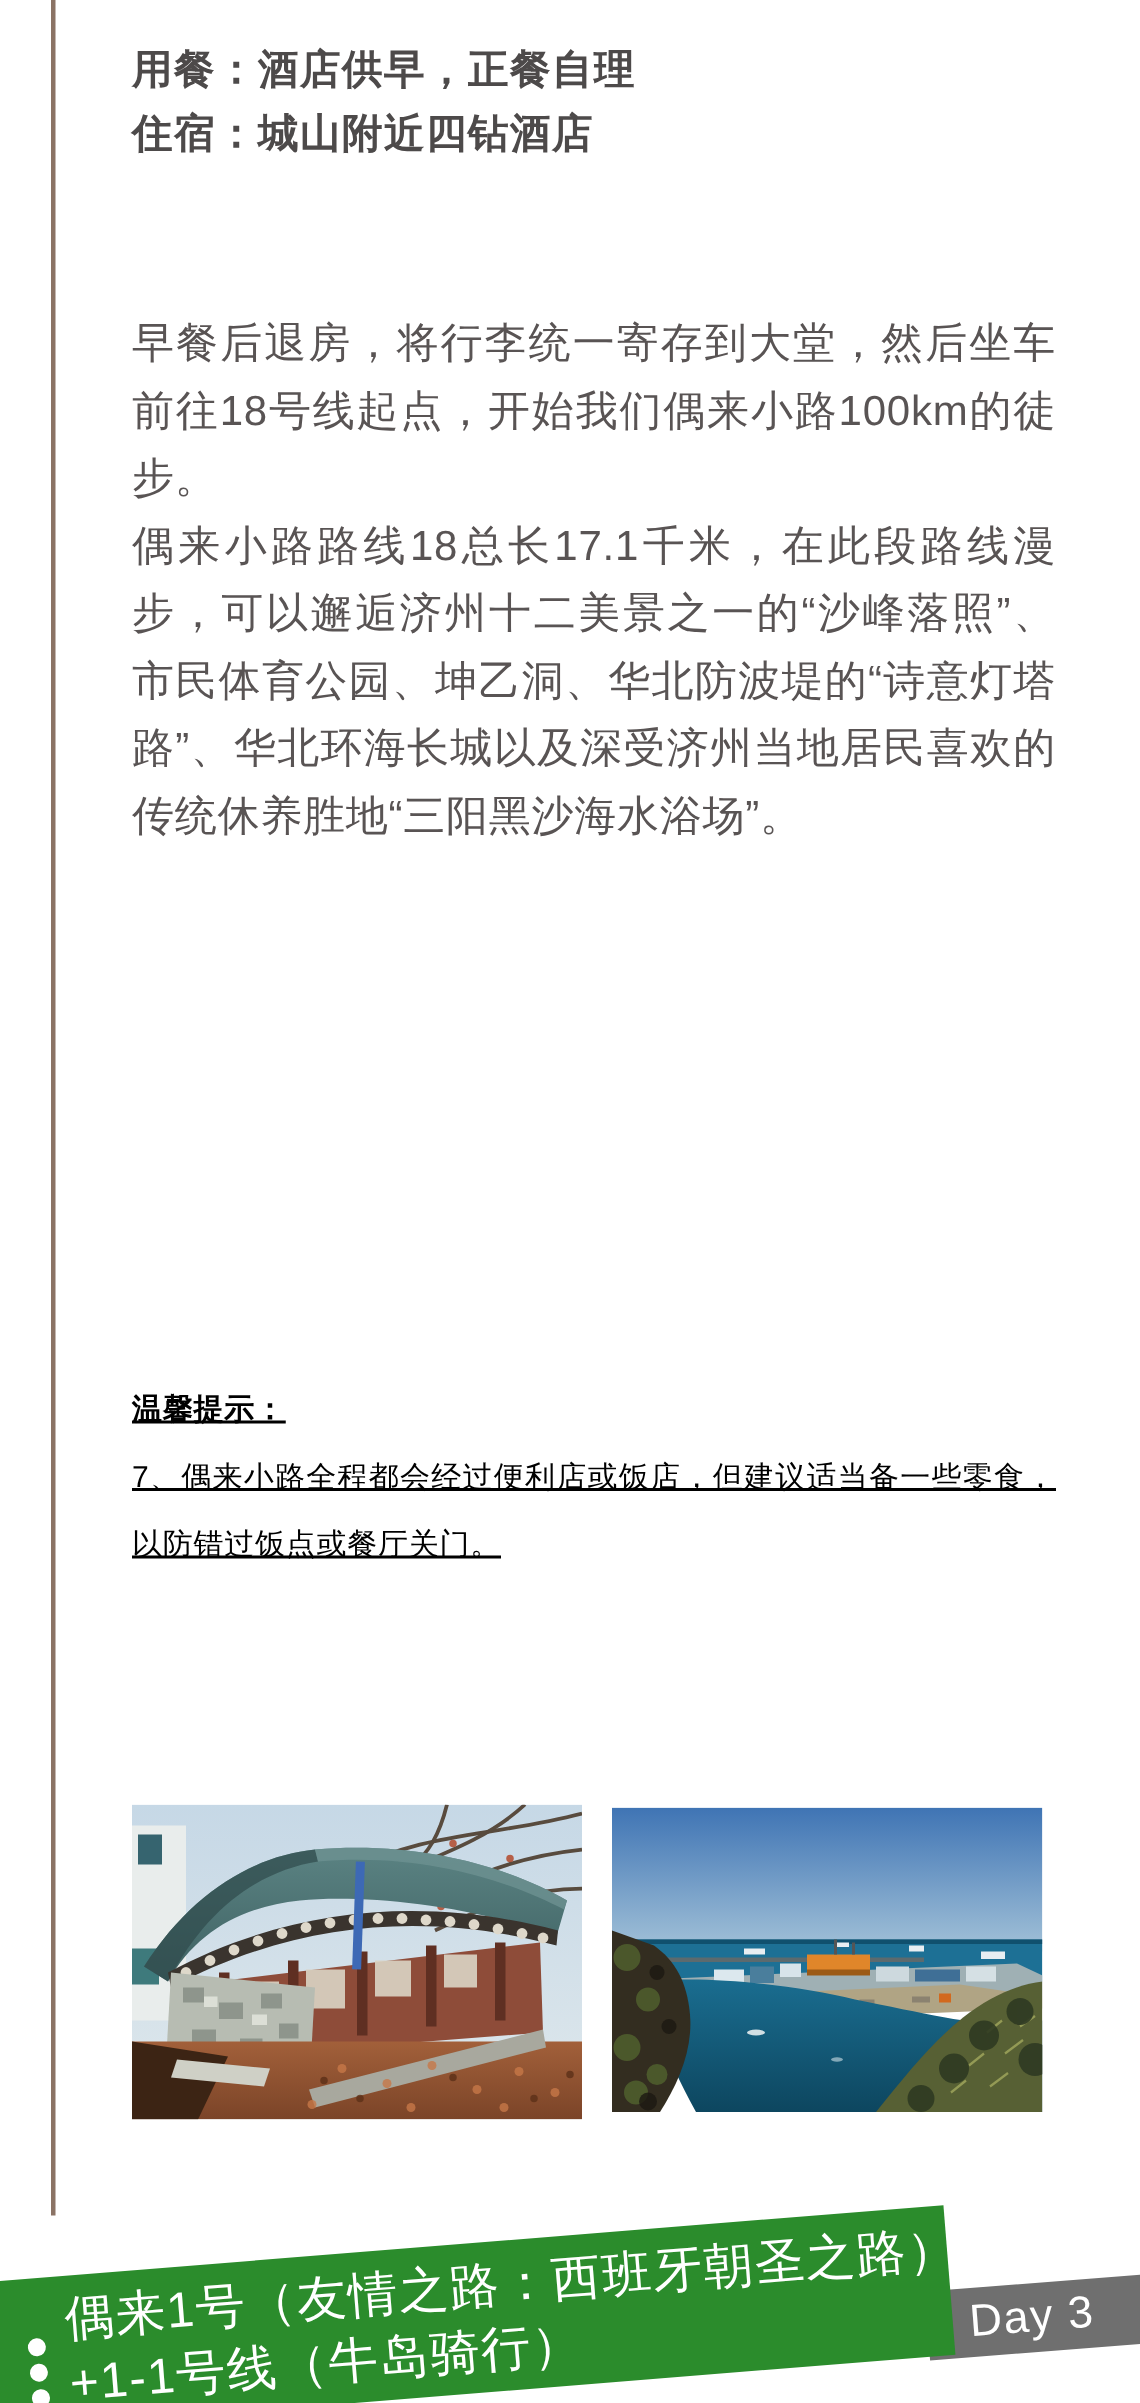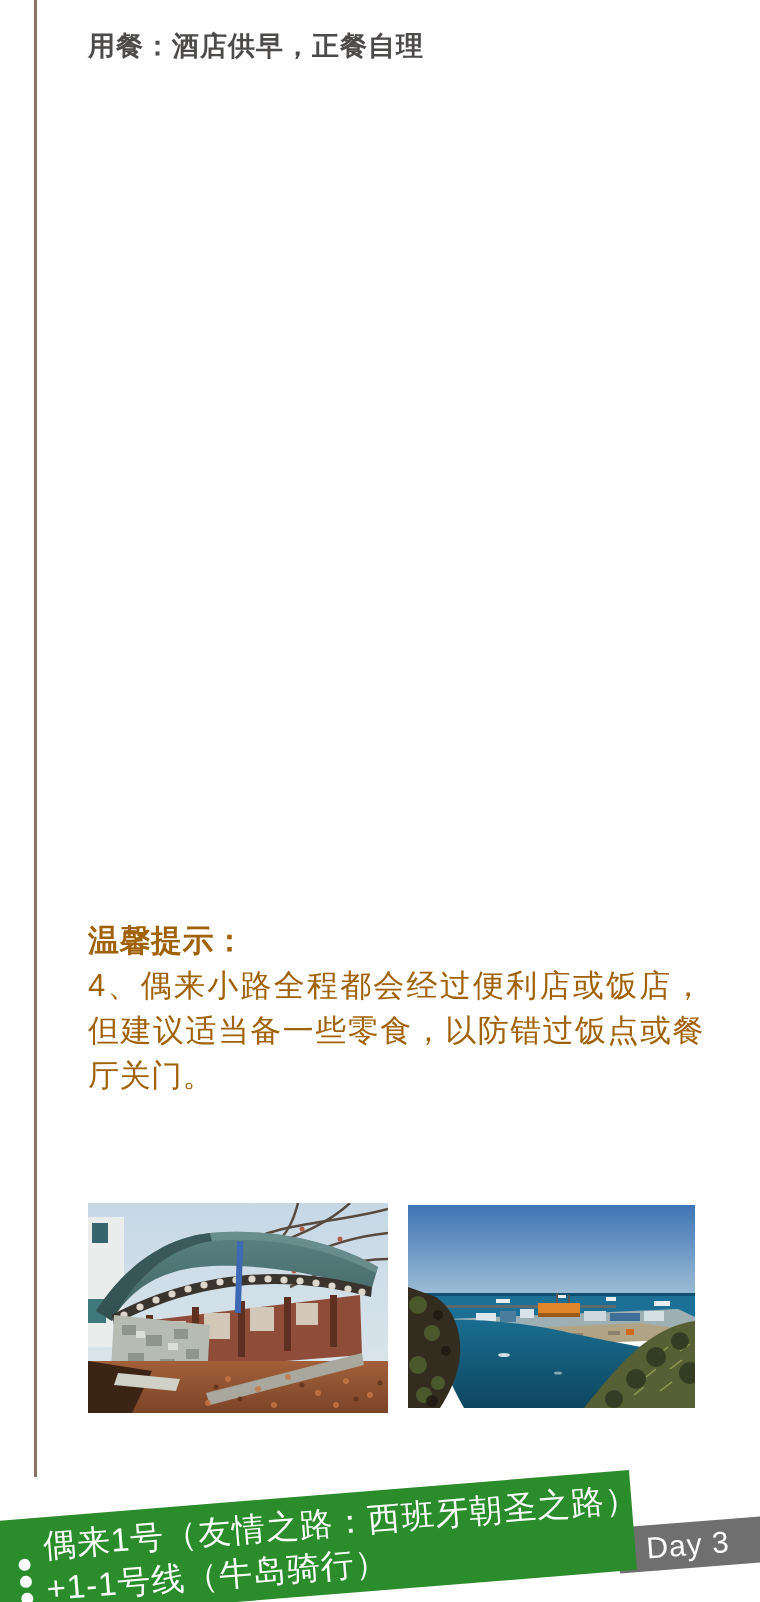--- a/index.html
+++ b/index.html
@@ -17,22 +17,22 @@
     font-size:27px;line-height:43px;font-weight:700;color:#4d4a4a;
     letter-spacing:1px;
   }
   .paragraphs{
     position:absolute;left:88px;top:206px;width:616px;
     font-size:28px;line-height:45px;color:#595454;
     text-align:justify;letter-spacing:0.5px;
   }
   .tips{
     position:absolute;left:88px;top:918px;width:616px;
-    font-size:31px;line-height:45px;color:#a16207;
-    text-align:justify;letter-spacing:0.5px;
+    font-size:20px;line-height:45px;color:#000000;
+    text-align:justify;letter-spacing:0.5px;text-decoration:underline;
   }
   .tips .tips-title{font-weight:700;}
   .photo{position:absolute;overflow:hidden;}
   .photo svg{display:block;}
   .photo-left{left:88px;top:1203px;width:300px;height:210px;}
   .photo-right{left:408px;top:1205px;width:287px;height:203px;}
   .banner{
     position:absolute;left:-16px;top:1496px;width:650px;height:100px;
     background:#2b8c2c;z-index:2;
     transform:rotate(-4.6deg);
@@ -56,28 +56,31 @@
 </style>
 </head>
 <body>
 
 <div class="page">
 
   <div class="vrule"></div>
 
   <div class="summary">
     <div>用餐：酒店供早，正餐自理</div>
+    <div>住宿：城山附近四钻酒店</div>
   </div>
 
   <div class="paragraphs">
+    <div>早餐后退房，将行李统一寄存到大堂，然后坐车前往18号线起点，开始我们偶来小路100km的徒步。</div>
+    <div>偶来小路路线18总长17.1千米，在此段路线漫步，可以邂逅济州十二美景之一的“沙峰落照”、市民体育公园、坤乙洞、华北防波堤的“诗意灯塔路”、华北环海长城以及深受济州当地居民喜欢的传统休养胜地“三阳黑沙海水浴场”。</div>
   </div>
 
   <div class="tips">
     <div class="tips-title">温馨提示：</div>
-    <div>4、偶来小路全程都会经过便利店或饭店，但建议适当备一些零食，以防错过饭点或餐厅关门。</div>
+    <div>7、偶来小路全程都会经过便利店或饭店，但建议适当备一些零食，以防错过饭点或餐厅关门。</div>
   </div>
 
   <div class="photo photo-left">
     <svg width="300" height="210" viewBox="0 0 300 210" xmlns="http://www.w3.org/2000/svg">
       <defs>
         <linearGradient id="skyL" x1="0" y1="0" x2="0" y2="1">
           <stop offset="0" stop-color="#c6d8e6"></stop>
             <stop offset="1" stop-color="#dfe8ec"></stop>
         </linearGradient>
         <linearGradient id="roofG" x1="0" y1="0" x2="0" y2="1">

